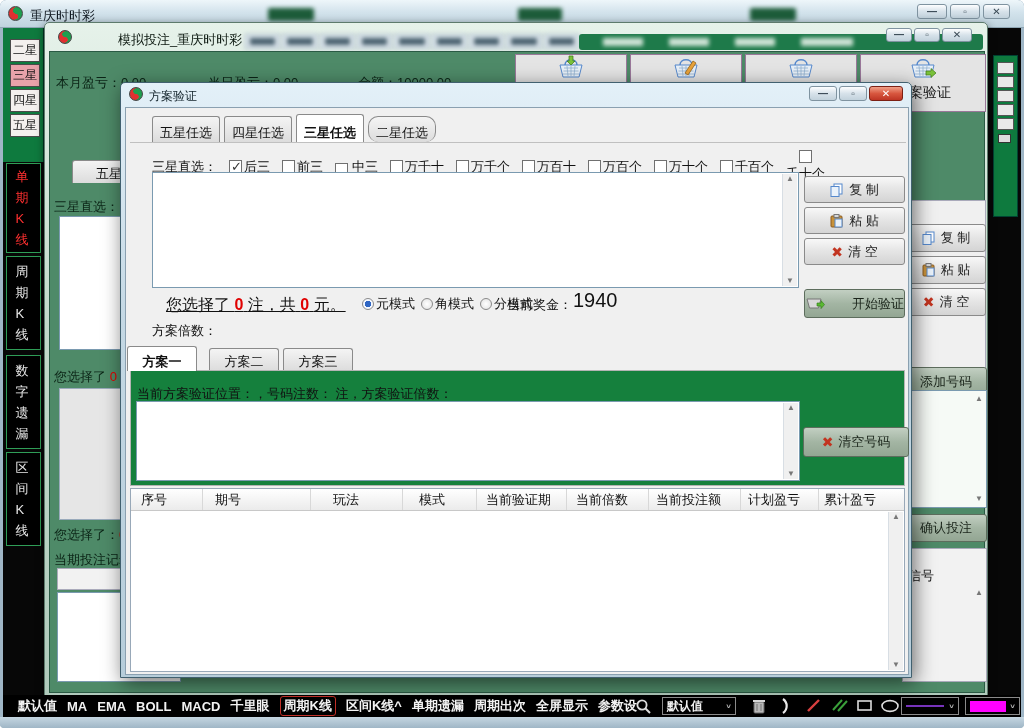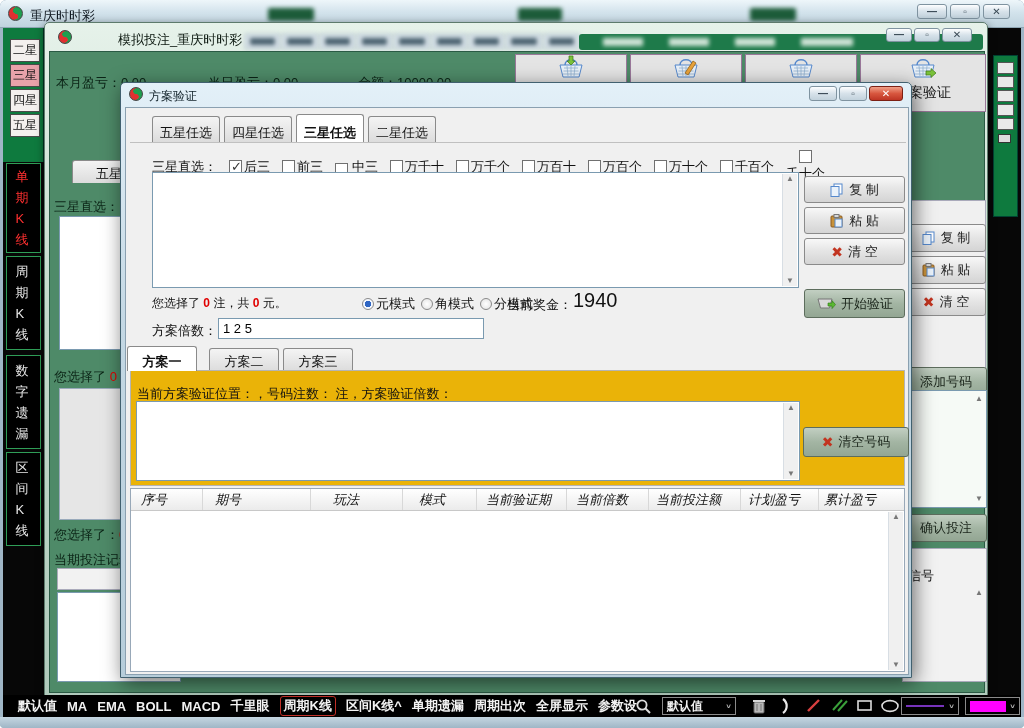--- a/index.html
+++ b/index.html
@@ -261,21 +261,21 @@
 
       <div class="abs tab" style="left:26px;top:8px;width:68px;height:26px;">
           <span>五星任选</span>
         </div>
       <div class="abs tab" style="left:98px;top:8px;width:68px;height:26px;">
           <span>四星任选</span>
         </div>
       <div class="abs tab active" style="left:170px;top:6px;width:68px;height:28px;z-index:2;">
           <span>三星任选</span>
         </div>
-      <div class="abs tab" style="left:242px;top:8px;width:68px;height:26px;">
+      <div class="abs tab" style="left:242px;top:8px;width:68px;height:26px;border-radius:10px;">
           <span>二星任选</span>
         </div>
       <div class="abs" style="left:4px;top:34px;width:776px;height:1px;background:#c0c0c0;"></div>
 
       <div class="abs" style="left:26px;top:42px;display:flex;align-items:center;gap:12px;font-size:13px;white-space:nowrap;">
         <span>三星直选：</span>
         <label style="display:flex;align-items:center;gap:2px;">
             <span class="cb-box checked"></span>
             <span>后三</span>
           </label>
@@ -337,21 +337,21 @@
             <rect x="4" y="0.5" width="5" height="3" fill="#d8d8d8" stroke="#777"></rect>
             <rect x="5" y="5" width="7" height="8" fill="#eaf2fa" stroke="#5588cc"></rect>
           </svg>
         <span>粘 贴</span>
       </div>
       <div class="abs btn" style="left:678px;top:130px;width:101px;height:27px;">
         <span class="xicon">✖</span>
         <span>清 空</span>
       </div>
 
-      <div class="abs" style="left:26px;top:187px;font-size:12px;white-space:nowrap;">
+      <div class="abs" style="left:40px;top:187px;font-size:16px;white-space:nowrap;text-decoration:underline;">
         <span>您选择了</span>
         <span class="red" style="font-weight:bold;">0</span>
         <span>注，共</span>
         <span class="red" style="font-weight:bold;">0</span>
         <span>元。</span>
       </div>
       <div class="abs" style="left:236px;top:187px;display:flex;gap:6px;align-items:center;font-size:13px;">
         <label style="display:flex;align-items:center;gap:2px;">
             <span class="radio sel"></span>
             <span>元模式</span>
@@ -361,56 +361,55 @@
             <span>角模式</span>
           </label>
         <label style="display:flex;align-items:center;gap:2px;">
             <span class="radio"></span>
             <span>分模式</span>
           </label>
       </div>
       <div class="abs" style="left:381px;top:188px;font-size:13px;">当前奖金：</div>
       <div class="abs" style="left:447px;top:181px;font-size:20px;">1940</div>
 
-      <div class="abs btn sage" style="left:678px;top:181px;width:101px;height:29px;">
+      <div class="abs btn sage" style="left:678px;top:181px;width:101px;height:29px;justify-content:space-between;">
         <svg width="20" height="15">
             <path d="M2 3 L16 3 L13.5 12 L4.5 12 Z" fill="#d8d8d8" stroke="#777"></path>
             <path d="M12 7 h4 v-2.4 l3.5 4 -3.5 4 V10 h-4 Z" fill="#5ab832" stroke="#2e7a12" stroke-width="0.6"></path>
           </svg>
         <span>开始验证</span>
       </div>
 
       <div class="abs" style="left:26px;top:214px;font-size:13px;">方案倍数：</div>
-      <input class="abs field" style="left: 92px; top: 210px; width: 266px; height: 21px; font-size: 13px; padding-left: 4px; font-family: inherit;" value="1 2 5">
 
       <div class="abs tab active" style="left:1px;top:238px;width:70px;height:25px;z-index:2;">
           <span>方案一</span>
         </div>
       <div class="abs tab" style="left:83px;top:240px;width:70px;height:23px;">
           <span>方案二</span>
         </div>
       <div class="abs tab" style="left:157px;top:240px;width:70px;height:23px;">
           <span>方案三</span>
         </div>
 
-      <div class="abs" style="left:4px;top:262px;width:775px;height:116px;background:#eab308;border:1px solid #b4b4b4;">
+      <div class="abs" style="left:4px;top:262px;width:775px;height:116px;background:#15803d;border:1px solid #b4b4b4;">
         <div class="abs" style="left:6px;top:14px;font-size:13px;white-space:nowrap;">当前方案验证位置：，号码注数： 注，方案验证倍数：</div>
         <div class="abs field" style="left:5px;top:30px;width:664px;height:80px;">
           <div class="vscroll">
               <span class="sarrow">▲</span>
               <span class="sarrow">▼</span>
             </div>
         </div>
         <div class="abs btn sage" style="left:672px;top:56px;width:106px;height:30px;">
           <span class="xicon">✖</span>
           <span>清空号码</span>
         </div>
       </div>
 
-      <div class="abs" style="left:4px;top:380px;width:775px;height:184px;background:#fff;border:1px solid #98a8b8;font-style:italic;">
+      <div class="abs" style="left:4px;top:380px;width:775px;height:184px;background:#fff;border:1px solid #98a8b8;">
         <div style="display:flex;height:22px;background:linear-gradient(#ffffff,#ebebeb);border-bottom:1px solid #c8c8c8;font-size:13px;">
           <div style="width:72px;line-height:21px;padding-left:10px;border-right:1px solid #d8d8d8;">序号</div>
           <div style="width:108px;line-height:21px;padding-left:12px;border-right:1px solid #d8d8d8;">期号</div>
           <div style="width:92px;line-height:21px;padding-left:22px;border-right:1px solid #d8d8d8;">玩法</div>
           <div style="width:74px;line-height:21px;padding-left:16px;border-right:1px solid #d8d8d8;">模式</div>
           <div style="width:90px;line-height:21px;padding-left:9px;border-right:1px solid #d8d8d8;">当前验证期</div>
           <div style="width:82px;line-height:21px;padding-left:9px;border-right:1px solid #d8d8d8;">当前倍数</div>
           <div style="width:92px;line-height:21px;padding-left:7px;border-right:1px solid #d8d8d8;">当前投注额</div>
           <div style="width:78px;line-height:21px;padding-left:7px;border-right:1px solid #d8d8d8;">计划盈亏</div>
           <div style="width:70px;line-height:21px;padding-left:5px;">累计盈亏</div>

